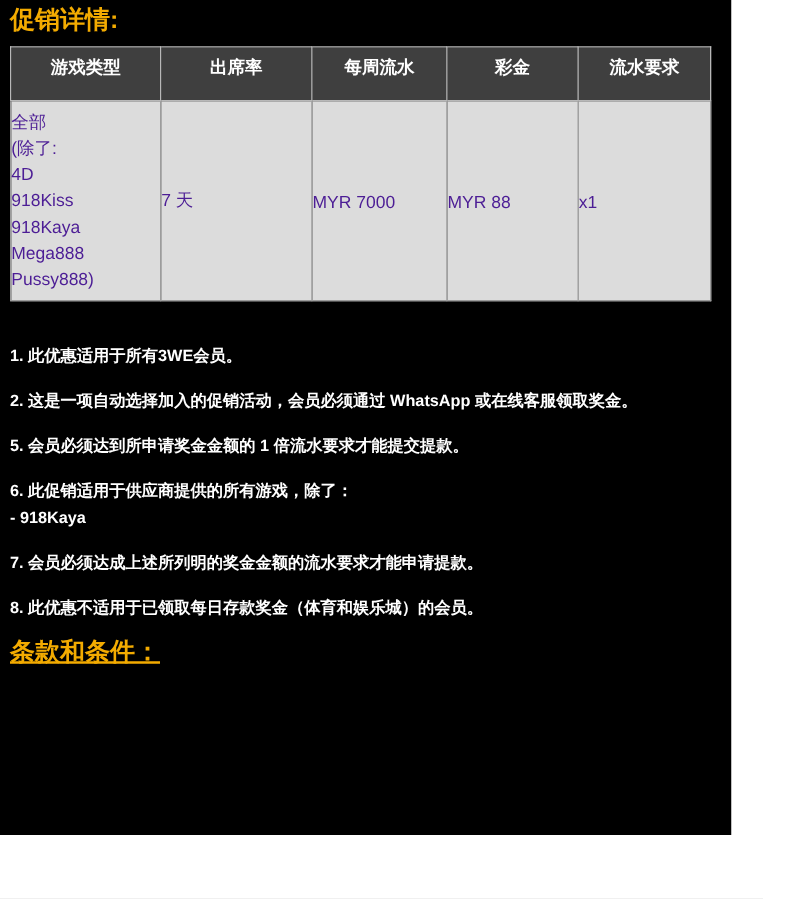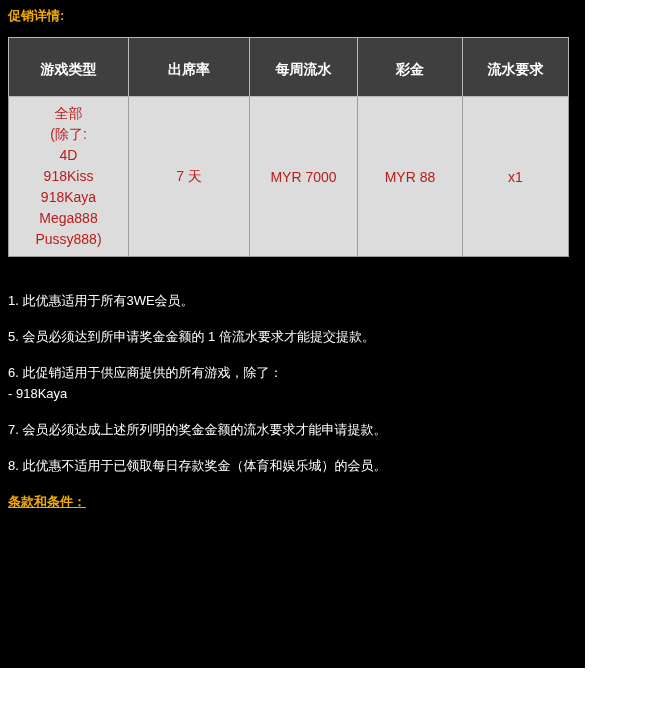--- a/index.html
+++ b/index.html
@@ -14,63 +14,63 @@
     position: relative;
     width: 585px;
     height: 668px;
     background: #000000;
     overflow: hidden;
     box-sizing: border-box;
     padding: 8px 8px 0 8px;
   }
   .section-title {
     color: #f3ab00;
-    font-size: 13px;
+    font-size: 20px;
     font-weight: bold;
     line-height: 16px;
   }
   table.promo {
     border-collapse: collapse;
     table-layout: fixed;
     width: 560px;
     margin-top: 13px;
   }
   table.promo th {
     background: #3f3f3f;
     color: #ffffff;
     font-size: 14px;
     font-weight: bold;
     height: 34px;
     vertical-align: top;
-    padding-top: 23px;
+    padding-top: 7px;
     border: 1px solid #b8b8b8;
     text-align: center;
   }
   table.promo td {
     background: #dcdcdc;
-    color: #b91c1c;
+    color: #4c1d95;
     font-size: 14px;
-    text-align: center;
+    text-align: left;
     vertical-align: middle;
     border: 1px solid #9c9c9c;
     padding: 6px 0;
   }
   td.game-type .line {
     display: block;
     line-height: 21px;
   }
   .terms {
     margin-top: 36px;
     width: 577px;
   }
   .term {
     margin: 0 0 21px 0;
     color: #ffffff;
     font-size: 13px;
-    font-weight: normal;
+    font-weight: bold;
     line-height: 15px;
   }
   .term.tight {
     margin-bottom: 6px;
   }
   .footer-title {
     margin-top: 12px;
     text-decoration: underline;
   }
 </style>
@@ -112,20 +112,21 @@
         <td>7 天</td>
         <td>MYR 7000</td>
         <td>MYR 88</td>
         <td>x1</td>
       </tr>
     </tbody>
   </table>
 
   <div class="terms">
     <p class="term">1. 此优惠适用于所有3WE会员。</p>
+    <p class="term">2. 这是一项自动选择加入的促销活动，会员必须通过 WhatsApp 或在线客服领取奖金。</p>
     <p class="term">5. 会员必须达到所申请奖金金额的 1 倍流水要求才能提交提款。</p>
     <p class="term tight">6. 此促销适用于供应商提供的所有游戏，除了：</p>
     <p class="term">- 918Kaya</p>
     <p class="term">7. 会员必须达成上述所列明的奖金金额的流水要求才能申请提款。</p>
     <p class="term">8. 此优惠不适用于已领取每日存款奖金（体育和娱乐城）的会员。</p>
   </div>
 
   <div class="section-title footer-title">条款和条件：</div>
 
 </div>

